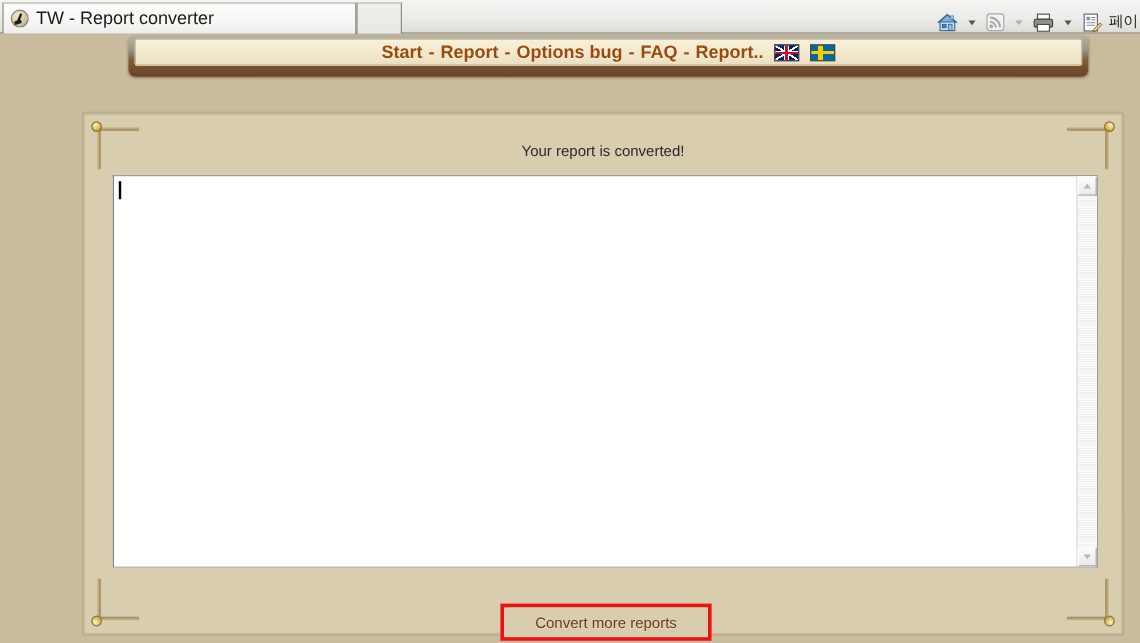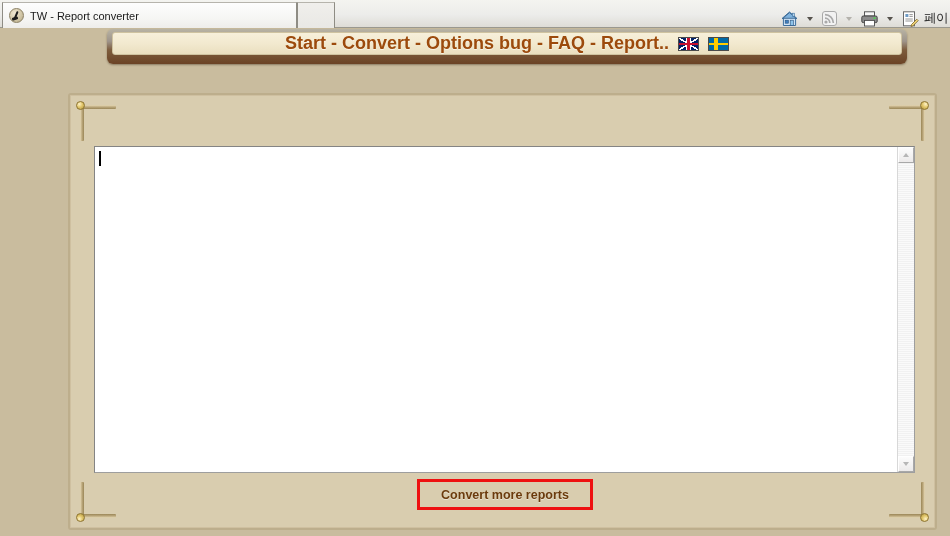--- a/index.html
+++ b/index.html
@@ -39,21 +39,21 @@
     height: 26px;
     margin-top: 1px;
     display: flex;
     align-items: center;
     gap: 6px;
     padding: 0 10px 0 6px;
     background: linear-gradient(to bottom, #fdfdfd 0%, #f6f6f4 60%, #eeedea 100%);
     border-left: 1px solid #8e8c84;
     border-right: 1px solid #8e8c84;
     border-top: 1px solid #b6b4ac;
-    font-size: 11px;
+    font-size: 15px;
     color: #1a1a1a;
     white-space: nowrap;
   }
 
   #tab-active { width: 295px; }
 
   #tab-new {
     width: 38px;
     padding: 0;
     justify-content: center;
@@ -148,21 +148,21 @@
     border-radius: 3px;
     display: flex;
     align-items: center;
     justify-content: center;
   }
 
   #menu-items {
     display: flex;
     align-items: center;
     gap: 5px;
-    font-size: 18px;
+    font-size: 15px;
     font-weight: bold;
     color: #9c4a0c;
   }
   .menu-link {
     color: #9c4a0c;
     text-decoration: none;
     cursor: pointer;
     text-shadow: 0 1px 0 rgba(255,255,255,0.5);
   }
   .menu-sep { color: #9c4a0c; }
@@ -349,30 +349,30 @@
     border-left: 3.5px solid transparent;
     border-right: 3.5px solid transparent;
   }
   #sb-up .glyph   { border-bottom: 4px solid #b6b6b6; }
   #sb-down .glyph { border-top: 4px solid #b6b6b6; }
 
   
   #convert-more-button {
     position: absolute;
     left: 347px;
-    top: 384px;
+    top: 408px;
     width: 176px;
     height: 31px;
     background: #d9cdaf;
     border: 3px solid #ee1111;
     display: flex;
     align-items: center;
     justify-content: center;
     font-size: 12.5px;
-    font-weight: bold;
+    font-weight: normal;
     color: #6b3b0c;
     cursor: pointer;
     text-shadow: 0 1px 0 rgba(255,255,255,0.45);
   }
 </style>
 </head>
 <body>
 
 <div id="browser-chrome">
 
@@ -434,21 +434,21 @@
     <div id="toolbar-label">페이</div>
   </div>
 </div>
 
 <div id="menu-frame">
   <div id="menu-frame-outer"></div>
   <div id="menu-frame-inner">
     <div id="menu-items">
       <a class="menu-link" href="#">Start</a>
       <span class="menu-sep">-</span>
-      <a class="menu-link" href="#">Convert</a>
+      <a class="menu-link" href="#">Report</a>
       <span class="menu-sep">-</span>
       <a class="menu-link" href="#">Options bug</a>
       <span class="menu-sep">-</span>
       <a class="menu-link" href="#">FAQ</a>
       <span class="menu-sep">-</span>
       <a class="menu-link" href="#">Report..</a>
 
       <span class="flag" id="flag-uk">
         <span class="uk-diag"></span>
       </span>
@@ -473,20 +473,21 @@
     <span class="bar-h"></span>
       <span class="bar-v"></span>
       <span class="dot"></span>
   </div>
   <div class="corner" id="corner-br">
     <span class="bar-h"></span>
       <span class="bar-v"></span>
       <span class="dot"></span>
   </div>
 
+  <div id="status-heading">Your report is converted!</div>
 
   <div id="report-output-wrap">
     <textarea id="report-output" placeholder="" style=""></textarea>
     <div id="report-caret"></div>
 
     <div id="report-scrollbar">
       <div class="sb-arrow" id="sb-up">
         <span class="glyph"></span>
       </div>
       <div class="sb-arrow" id="sb-down">

